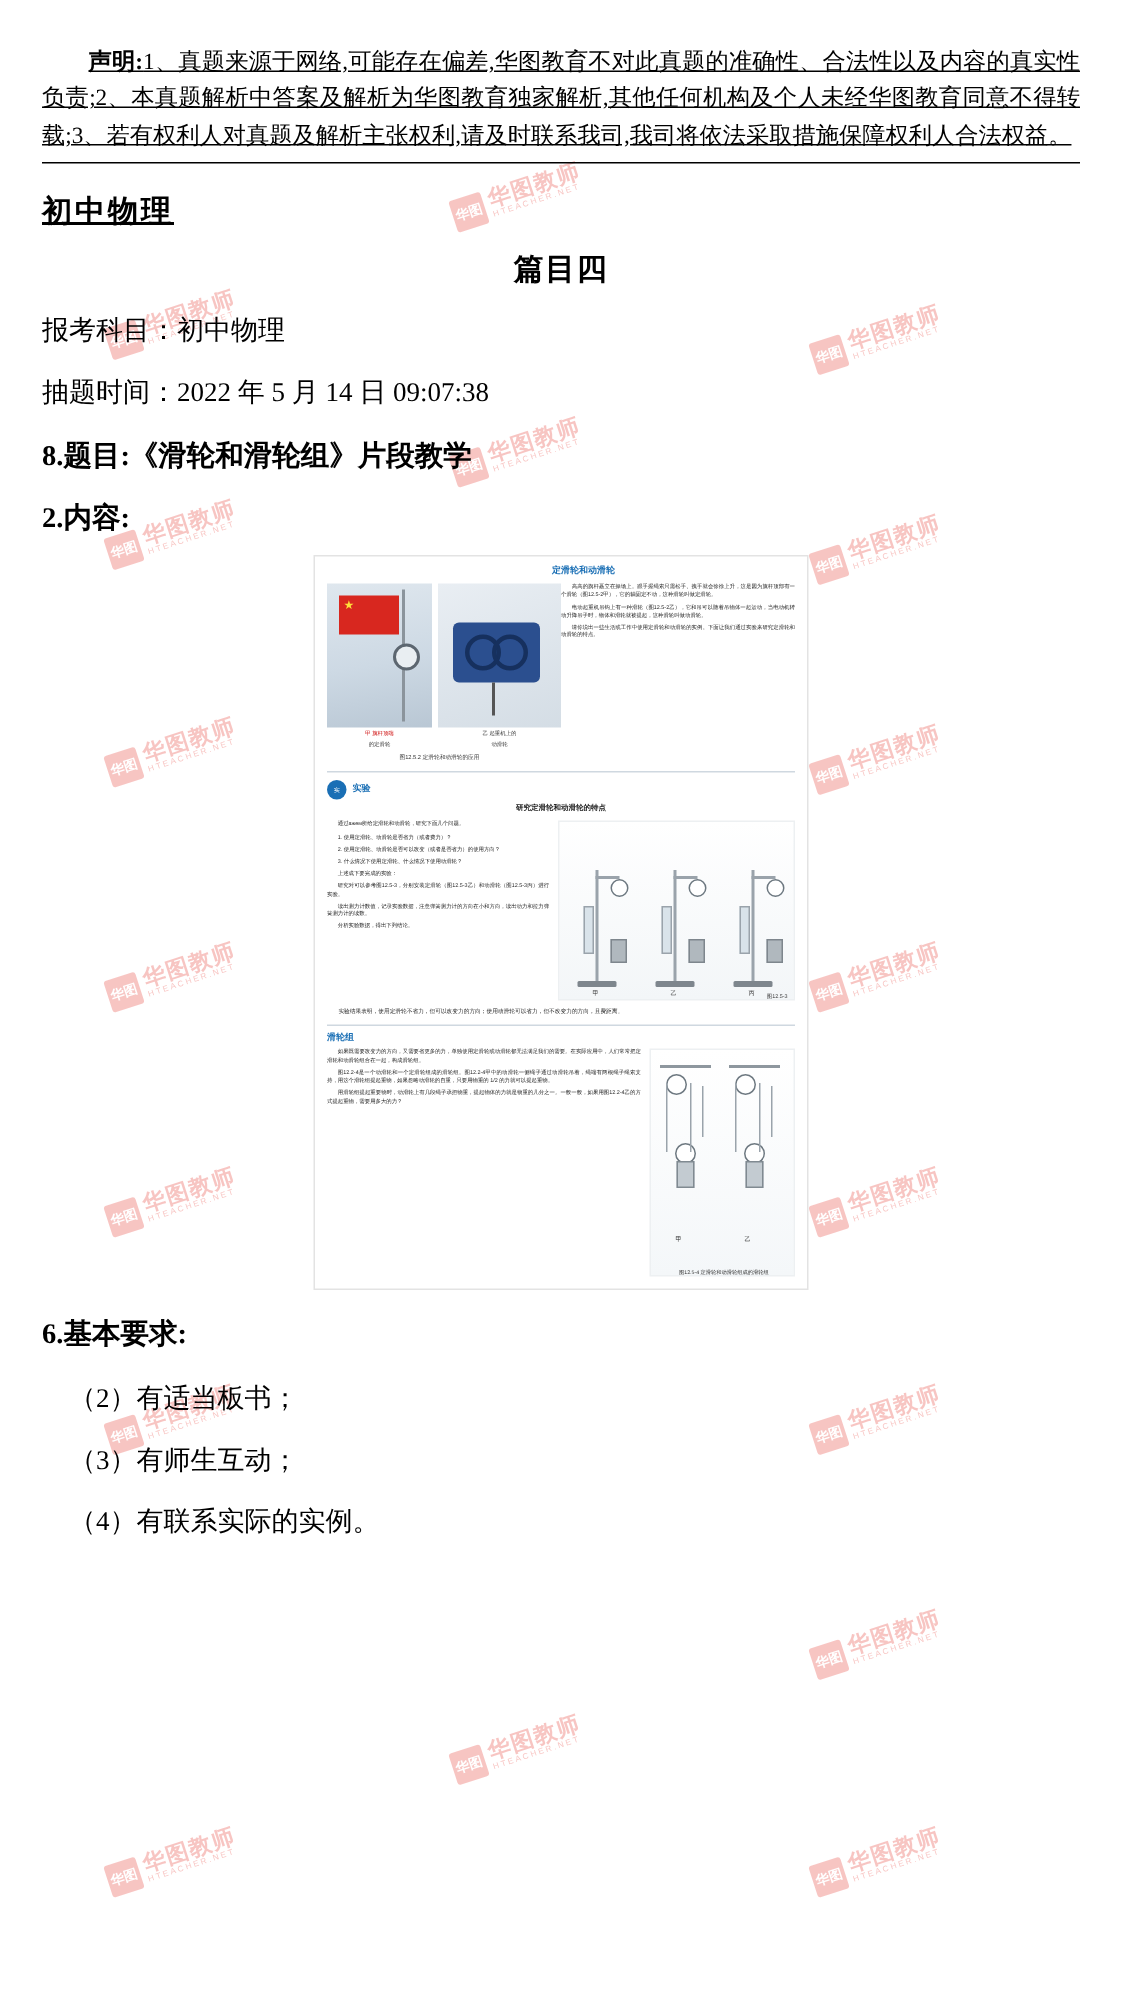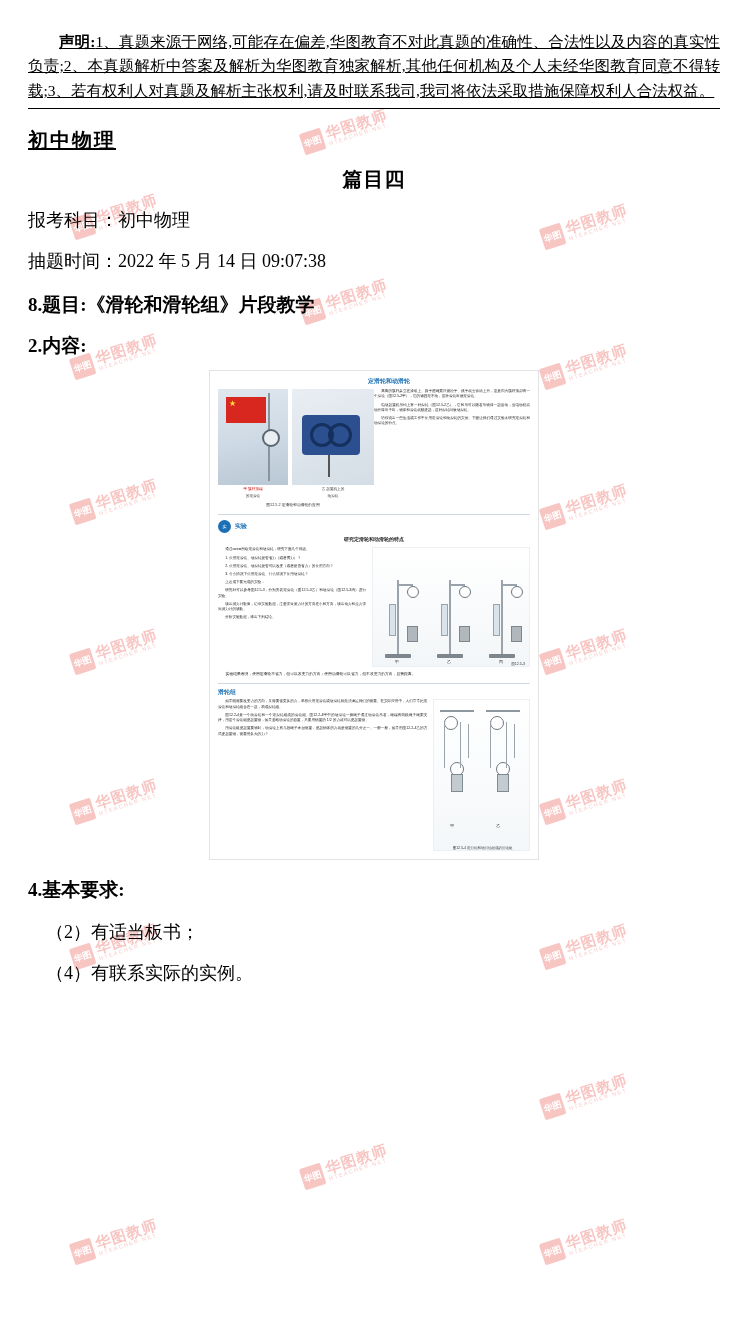--- a/index.html
+++ b/index.html
@@ -671,17 +671,18 @@
             <div class="hang"></div>
             <span class="lab">乙</span>
           </div>
           <span class="pgcap">图12.5-4  定滑轮和动滑轮组成的滑轮组</span>
         </div>
       </div>
 
     </div>
   </div>
 
-  <div class="section-title">4.基本要求:</div>
+  <div class="section-title">6.基本要求:</div>
   <div class="req-item">（2）有适当板书；</div>
+  <div class="req-item">（3）有师生互动；</div>
   <div class="req-item">（4）有联系实际的实例。</div>
 
 </div>
 
 </body></html>

